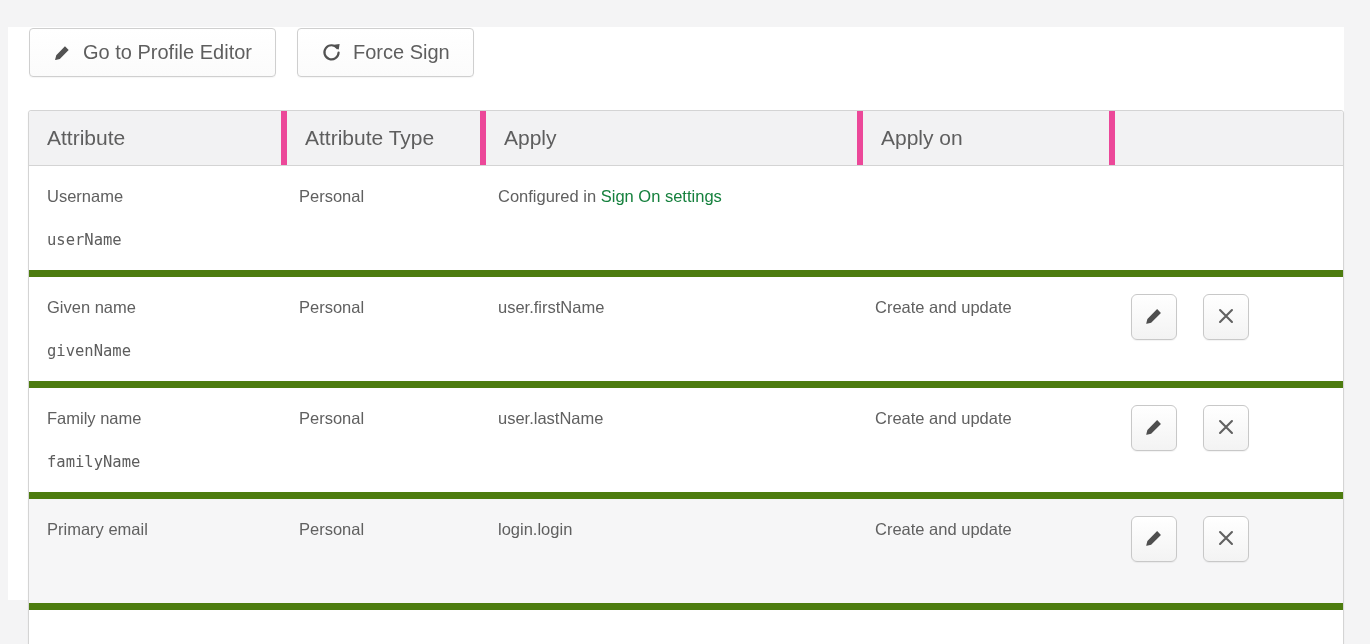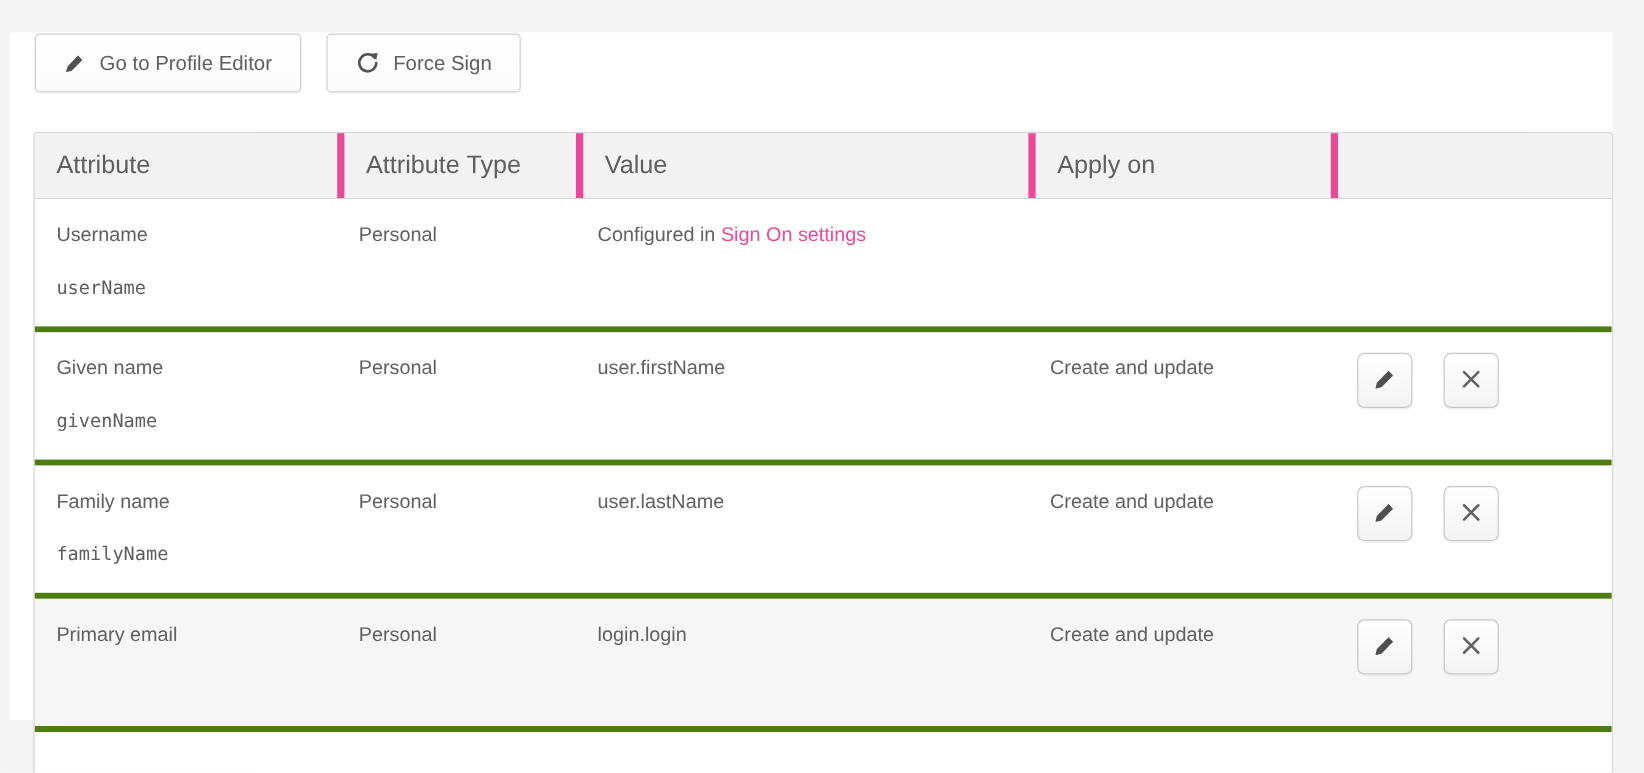--- a/index.html
+++ b/index.html
@@ -20,21 +20,21 @@
   
   .toolbar { position:absolute; top:28px; left:29px; display:flex; gap:21px; }
   .btn {
     height:49px;
     display:inline-flex; align-items:center; gap:11px;
     padding:0 23px;
     background:linear-gradient(#ffffff,#fbfbfb);
     border:1px solid #cfcfcf;
     border-radius:4px;
     box-shadow:0 1px 1px rgba(0,0,0,0.04);
-    font-size:17px;
+    font-size:20px;
     color:#5e5e5e;
     cursor:pointer;
     white-space:nowrap;
   }
   .btn .ic { display:flex; align-items:center; }
 
   
   .table {
     position:absolute; top:110px; left:28px; width:1316px;
     background:#ffffff;
@@ -49,27 +49,27 @@
     border-radius:3px 3px 0 0;
   }
   .th {
     display:flex; align-items:center;
     padding:0 18px;
     font-size:21px; color:#5e5e5e;
   }
   .th + .th { border-left:6px solid #ec4899; }
   .c0 { width:252px; } .c1 { width:199px; } .c2 { width:377px; } .c3 { width:252px; } .c4 { flex:1; }
 
-  .tr { display:flex; height:111px; border-bottom:5px solid #4d7c0f; background:#ffffff; }
+  .tr { display:flex; height:111px; border-bottom:7px solid #4d7c0f; background:#ffffff; }
   .tr.highlight { background:#f6f6f7; }
   .tr-partial { height:34px; border-bottom:none; background:#ffffff; }
   .td { padding:21px 18px 0 18px; font-size:16.5px; color:#606060; }
   .attr-label { margin-bottom:25px; }
   .attr-var { font-family:"DejaVu Sans Mono", monospace; font-size:15.5px; color:#5d5d5d; }
-  a.link { color:#ec4899; text-decoration:none; cursor:pointer; }
+  a.link { color:#15803d; text-decoration:none; cursor:pointer; }
 
   .td-actions { padding:17px 0 0 22px; display:flex; gap:26px; }
   .icon-btn {
     width:46px; height:46px;
     display:flex; align-items:center; justify-content:center;
     background:linear-gradient(#ffffff,#f3f3f3);
     border:1px solid #c8c8c8;
     border-radius:6px;
     box-shadow:0 1px 1px rgba(0,0,0,0.05);
     cursor:pointer;
@@ -100,21 +100,21 @@
       </svg>
     </span>
     <span>Force Sign</span>
   </button>
 </div>
 
 <div class="table">
   <div class="thead">
     <div class="th c0">Attribute</div>
     <div class="th c1">Attribute Type</div>
-    <div class="th c2">Value</div>
+    <div class="th c2">Apply</div>
     <div class="th c3">Apply on</div>
     <div class="th c4"></div>
   </div>
 
   <div class="tr">
     <div class="td c0">
       <div class="attr-label">Username</div>
       <div class="attr-var">userName</div>
     </div>
     <div class="td c1">Personal</div>

